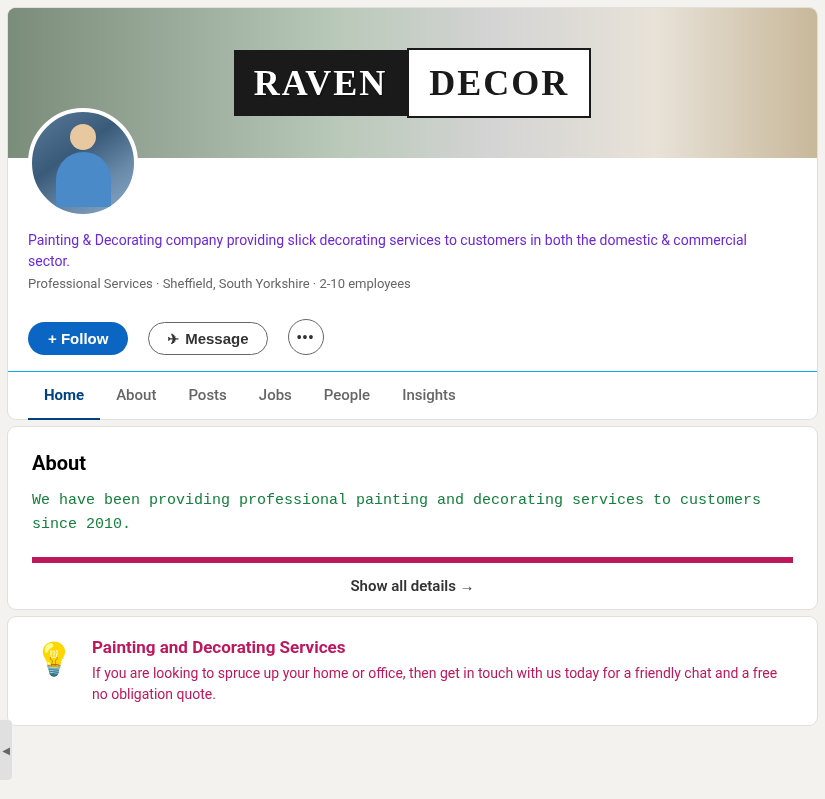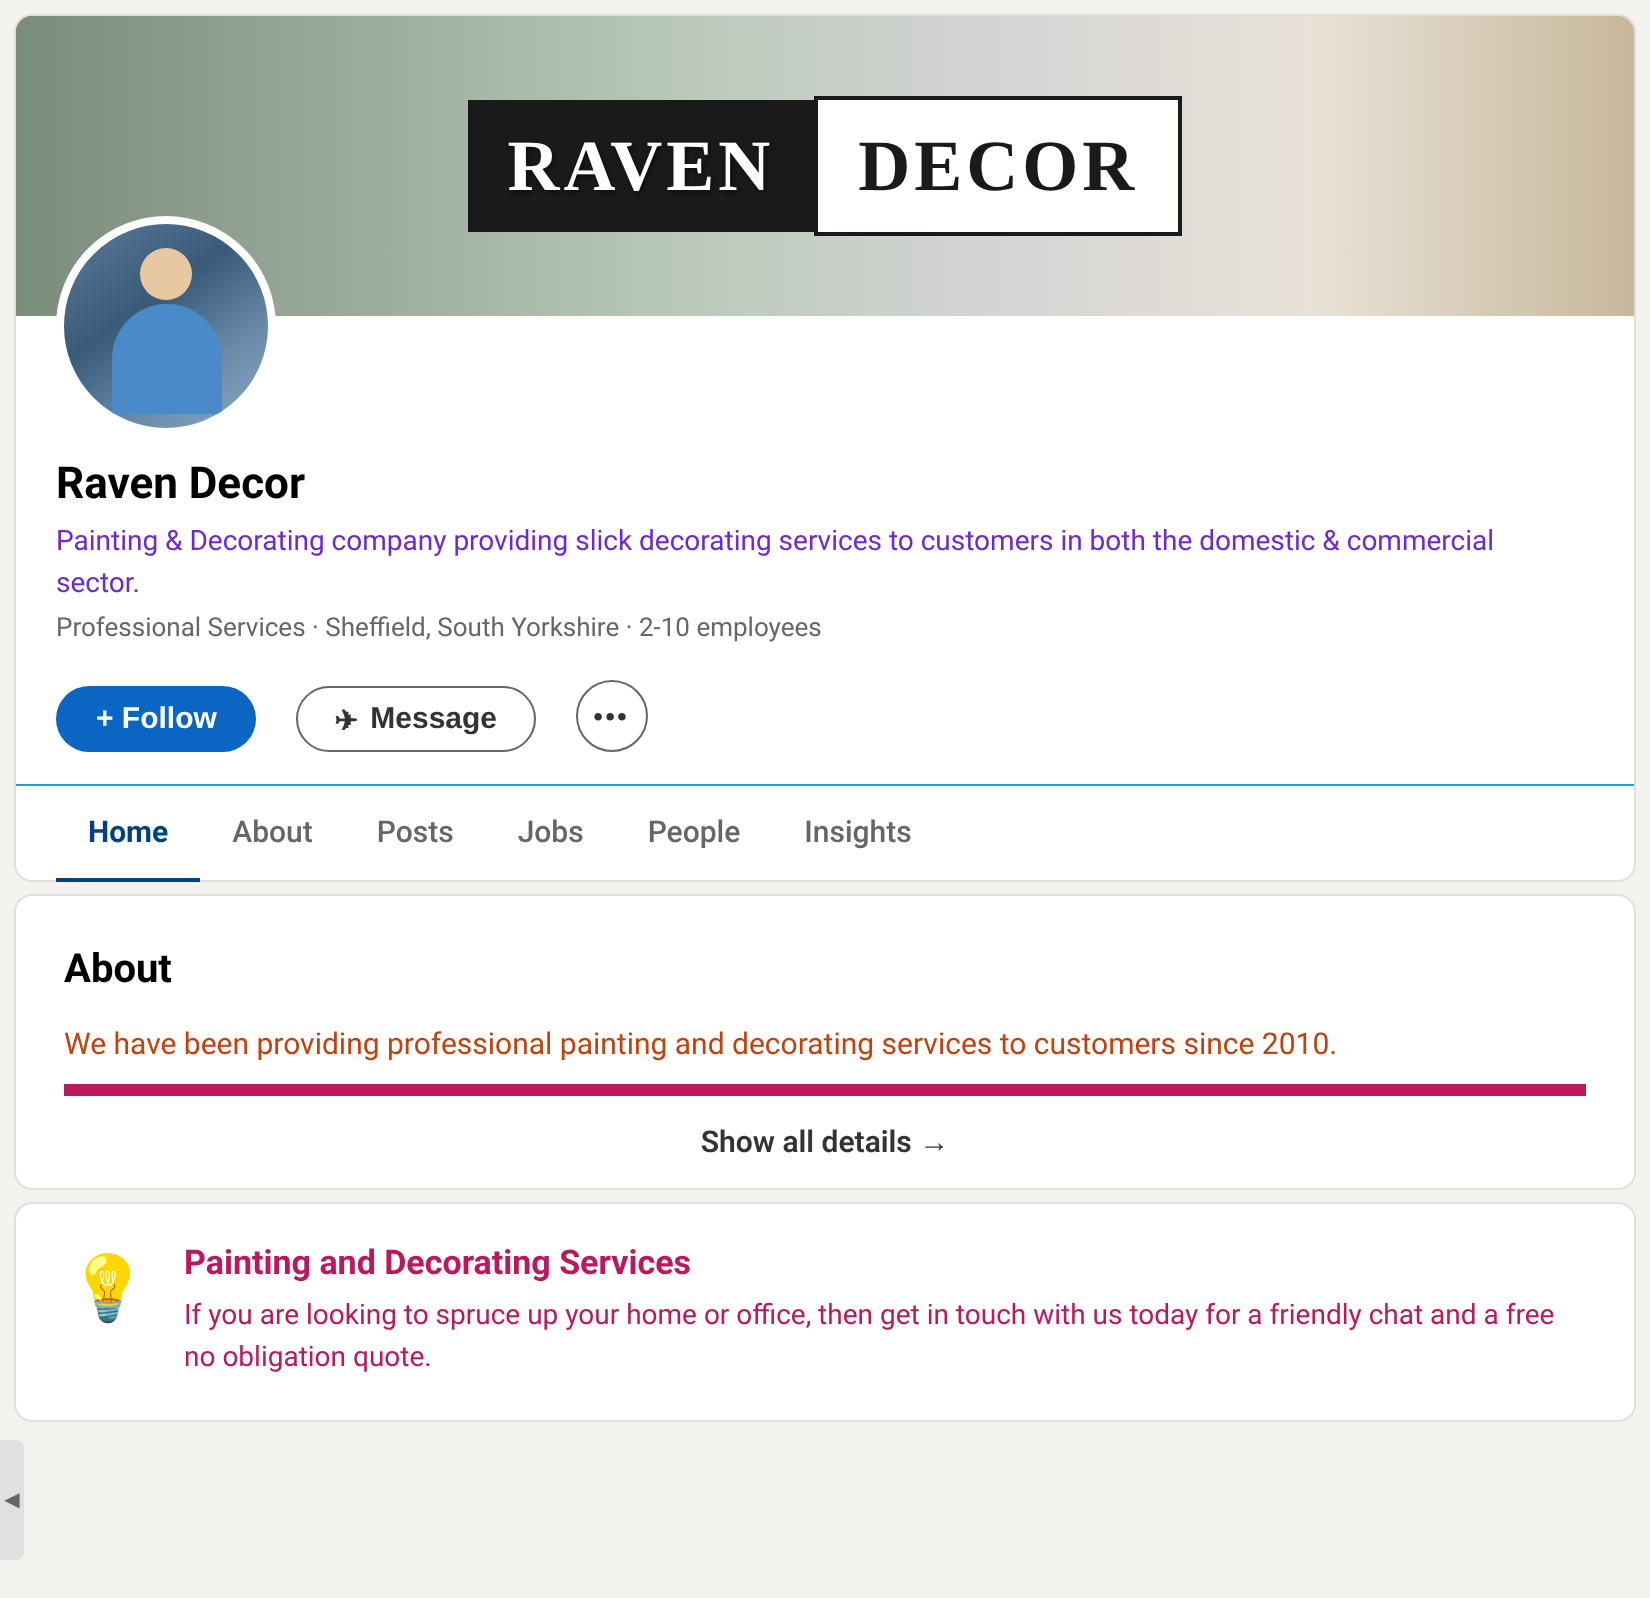--- a/index.html
+++ b/index.html
@@ -144,21 +144,21 @@
       font-size: 14px;
       color: #6d28d9;
       line-height: 1.5;
       margin-bottom: 4px;
       max-width: 740px;
     }
 
     .company-meta {
       font-size: 13px;
       color: #666;
-      margin-bottom: 14px;
+      margin-bottom: 24px;
     }
 
     
     .action-buttons {
       display: flex;
       align-items: flex-end;
       gap: 20px;
       padding: 4px 20px 16px 20px;
     }
 
@@ -240,23 +240,24 @@
 
     .about-title {
       font-size: 20px;
       font-weight: 700;
       color: #000;
       margin-bottom: 14px;
     }
 
     .about-text {
       font-size: 15px;
-      color: #c2410c;
+      color: #15803d;
       line-height: 1.6;
-      margin-bottom: 8px;
+      margin-bottom: 20px;
+      font-family: Liberation Mono, monospace;
     }
 
     .show-all-btn {
       display: flex;
       align-items: center;
       justify-content: center;
       padding: 14px;
       border-top: 6px solid #be185d;
       font-size: 15px;
       font-weight: 600;
@@ -344,21 +345,20 @@
         <div class="avatar">
           <div class="avatar-person">
             <div class="avatar-head"></div>
             <div class="avatar-body"></div>
           </div>
         </div>
       </div>
     </div>
 
     <div class="profile-info">
-      <div class="company-name">Raven Decor</div>
       <div class="company-desc">Painting &amp; Decorating company providing slick decorating services to customers in both the domestic &amp; commercial sector.</div>
       <div class="company-meta">Professional Services · Sheffield, South Yorkshire · 2-10 employees</div>
     </div>
 
     <div class="action-buttons">
       <button class="btn-follow">+ Follow</button>
       <button class="btn-message">
         <span style="font-size:14px;">✈</span>
         <span>Message</span>
       </button>

